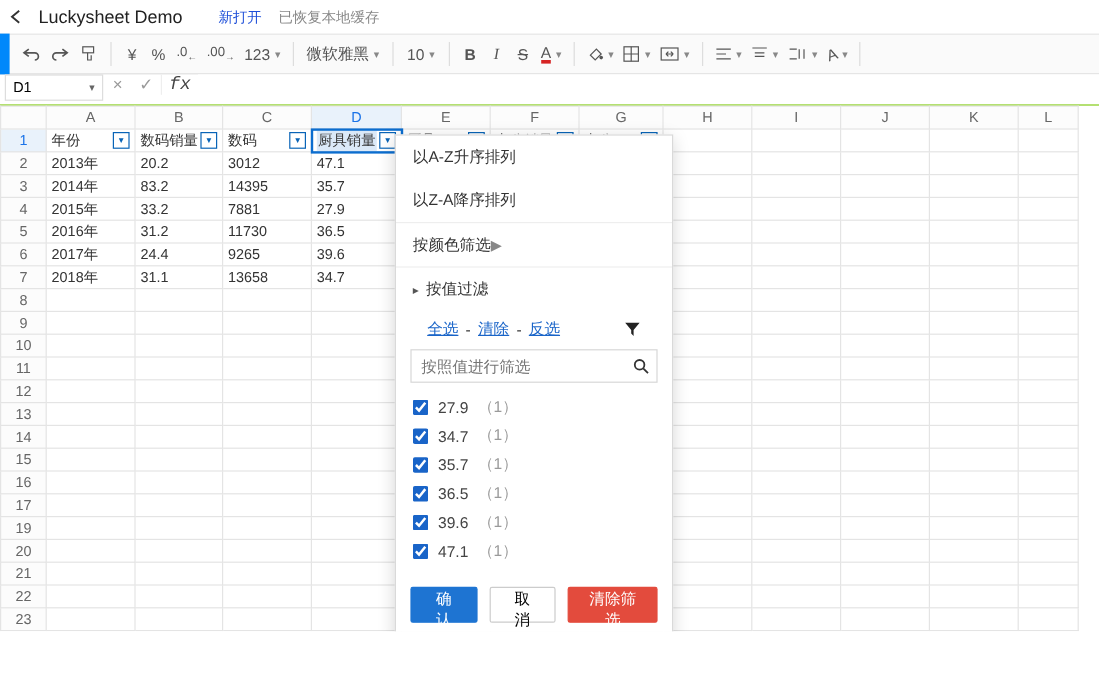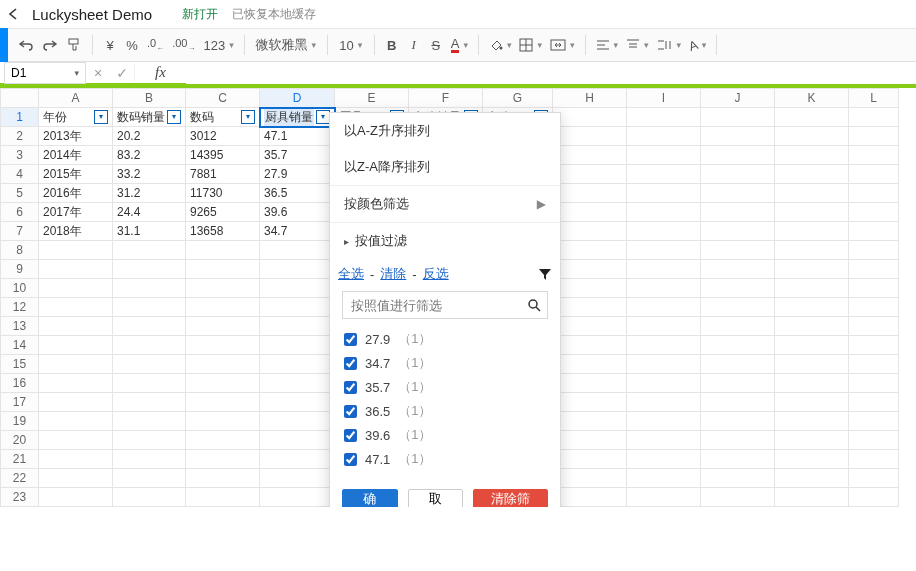--- a/index.html
+++ b/index.html
@@ -2,39 +2,39 @@
 <html><head>
 <meta charset="utf-8">
 <style>
   * { box-sizing: border-box; margin: 0; padding: 0; }
   body { font-family: "Microsoft YaHei", Arial, sans-serif; font-size: 12px; background: #fff; overflow: hidden; }
 
   
   .titlebar { height: 28px; display:flex; align-items:center; padding: 0 8px; border-bottom: 0; }
   .titlebar .back { font-size: 14px; width: 14px; text-align:center; color:#333; margin-right:10px;}
   .titlebar .title { font-size: 15px; color:#222; margin-right: 30px; }
-  .titlebar .hint { font-size: 12px; color:#15803d; margin-right: 14px; }
+  .titlebar .hint { font-size: 12px; color:#1d4ed8; margin-right: 14px; }
   .titlebar .status { font-size: 12px; color:#888; }
 
   
   .toolbar { height: 34px; background: #fafafa; border-top:1px solid #e6e6e6; border-bottom:1px solid #e0e0e0; display:flex; align-items:center; padding: 0 6px; color:#555;}
   .tb-left-accent{width:8px;height:34px;background:#0188fb;margin:-0px 6px 0 -6px;}
   .tb-btn { height:26px; min-width:22px; padding:0 4px; display:flex; align-items:center; justify-content:center; font-size:13px; color:#555; cursor:pointer;}
   .tb-sep { width:1px; height:20px; background:#ddd; margin: 0 6px; }
   .tb-drop::after{content:"▾"; font-size:9px; color:#888; margin-left:4px;}
   .underline-red { border-bottom:3px solid #d62424; line-height:12px; padding-bottom:0;}
   .halfsplit{display:flex;align-items:center;gap:3px;}
   svg { display:block; }
 
   
-  .formulabar { height: 26px; border-bottom:5px solid #84cc16; display:flex; align-items:center; }
+  .formulabar { height: 26px; border-bottom:1px solid #84cc16; display:flex; align-items:flex-start; }
   .namebox { width:82px; height:22px; margin-left:4px; border:1px solid #ddd; font-size:12px; padding:2px 6px; display:flex; align-items:center; justify-content:space-between;}
   .namebox span.caret{font-size:9px;color:#666;}
   .fx-btn{width:24px;text-align:center;color:#999;font-size:14px;}
-  .fx-label{font-style:italic;font-family: Liberation Serif, serif; font-size:15px; color:#444; padding:0 20px;border-left:1px solid #eee;}
+  .fx-label{font-style:italic;font-family: Liberation Mono, monospace; font-size:15px; color:#444; padding:0 6px;border-left:1px solid #eee;}
   .fx-input{flex:1;border:none;height:22px;font-size:12px;padding:0 6px;}
 
   
   .sheet { position:relative; }
   table.grid { border-collapse: collapse; table-layout: fixed; }
   table.grid th, table.grid td { border:1px solid #e4e4e4; height:19px; font-size:12px; font-weight:normal; color:#333; }
   table.grid th { background:#fcfcfc; color:#666; text-align:center; }
   table.grid th.rowh { width:38px; }
   table.grid th.colh { }
   table.grid td { padding:0 4px; text-align:left; white-space:nowrap; overflow:hidden; }
@@ -44,26 +44,26 @@
   .hdrcell{display:flex;align-items:center;justify-content:space-between;gap:2px;}
   .filter-btn{width:14px;height:14px;border:1px solid #0964b7;background:#fff;display:flex;align-items:center;justify-content:center;cursor:pointer;flex:none;}
   .filter-btn::after{content:"▾";font-size:8px;color:#0964b7;line-height:8px;}
   td.sel{outline:2px solid #0b6dcf; outline-offset:-1px;}
   td.sel .hdrcell span:first-child{background:rgba(11,109,207,.15);padding:0 1px;text-align:center;}
   th.colh.selc, th.rowh.selr{background:#e9f2fb;color:#1a73e8;}
 
   
   .filter-panel{position:absolute; left:329px; top:24px; width:232px; background:#fff; border:1px solid #d9d9d9; box-shadow:0 4px 14px rgba(0,0,0,.18); font-size:13px; color:#333; z-index:10;}
   .fp-item{padding:9px 14px; cursor:pointer;}
-  .fp-item.hasarrow{display:flex;justify-content:space-between;align-items:center;}
+  .fp-item.hasarrow{display:flex;justify-content:flex-start;align-items:center;}
   .fp-item .rarr{color:#888;font-size:12px;}
   .fp-divider{height:1px;background:#eee;margin:0;}
   .fp-section{padding:9px 14px;}
   .fp-section .tri{font-size:10px;color:#555;margin-right:6px;}
-  .fp-links{padding:6px 8px 8px; display:flex; align-items:center; gap:6px;}
+  .fp-links{padding:6px 26px 8px; display:flex; align-items:center; gap:6px;}
   .fp-links a{color:#1964c8;text-decoration:underline;cursor:pointer;}
   .fp-links .funnel{margin-left:auto;color:#222;}
   .fp-search{margin:0 12px 8px;height:28px;border:1px solid #d7d7d7;display:flex;align-items:center;padding:0 8px;color:#999;}
   .fp-search input{flex:1;border:none;outline:none;font-size:13px;}
   .fp-search .mag{color:#555;font-size:13px;}
   .fp-list{padding:0 14px 8px;}
   .fp-li{display:flex;align-items:center;gap:8px;padding:3px 0;font-size:13px;color:#444;}
   .fp-li input{accent-color:#1964c8;}
   .fp-li .cnt{color:#9a9a9a;}
   .fp-actions{display:flex;gap:10px;padding:10px 12px 14px;}
@@ -364,20 +364,35 @@
           <td></td>
           <td></td>
           <td></td>
           <td></td>
           <td></td>
           <td></td>
           <td></td>
         </tr>
         <tr>
           <th class="rowh">10</th>
+          <td></td>
+          <td></td>
+          <td></td>
+          <td></td>
+          <td></td>
+          <td></td>
+          <td></td>
+          <td></td>
+          <td></td>
+          <td></td>
+          <td></td>
+          <td></td>
+        </tr>
+        <tr>
+          <th class="rowh">11</th>
           <td></td>
           <td></td>
           <td></td>
           <td></td>
           <td></td>
           <td></td>
           <td></td>
           <td></td>
           <td></td>
           <td></td>

